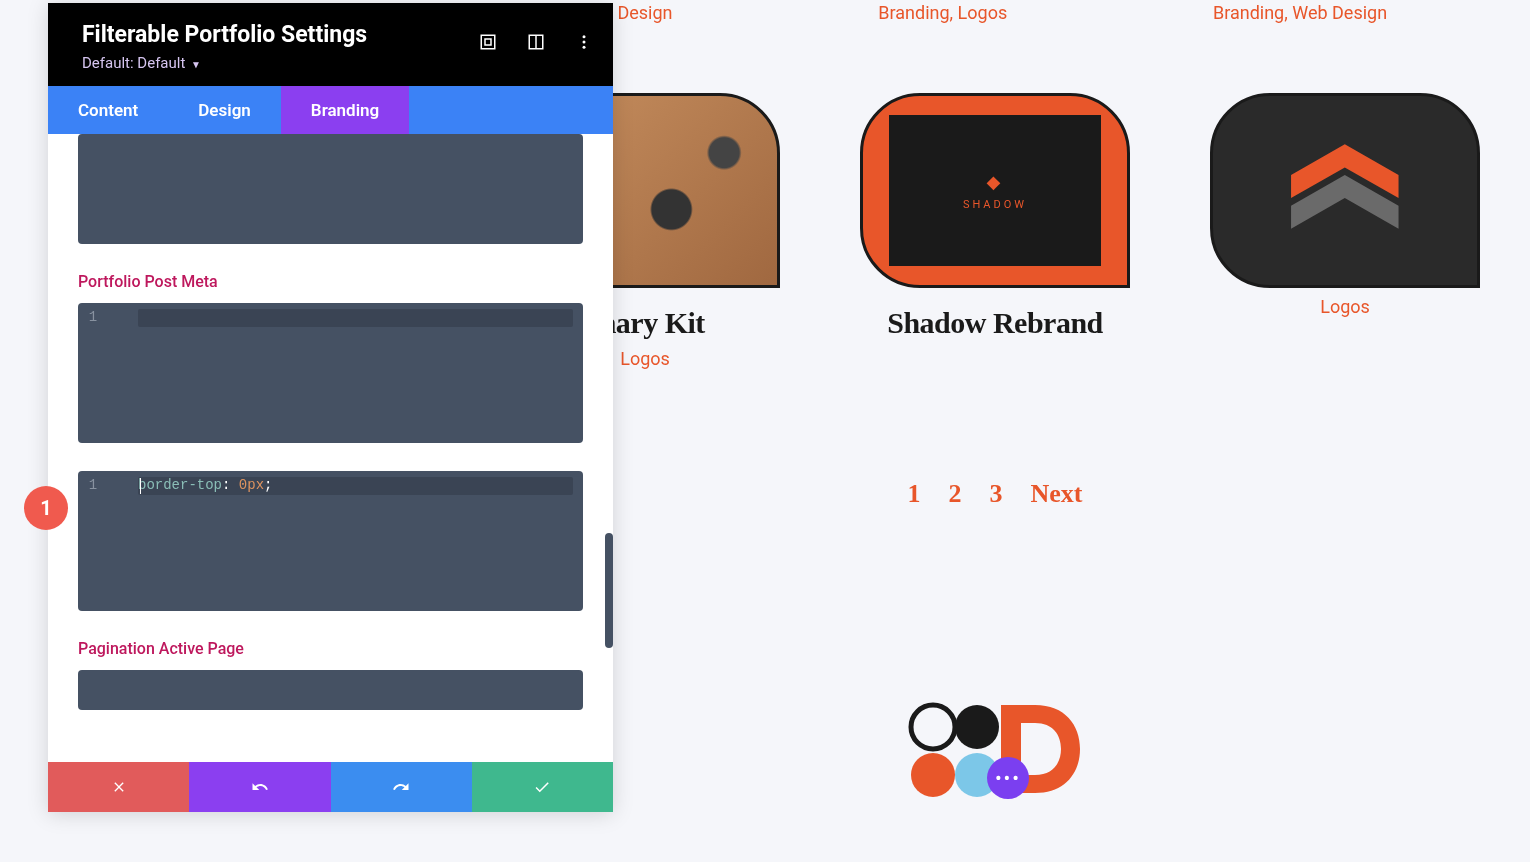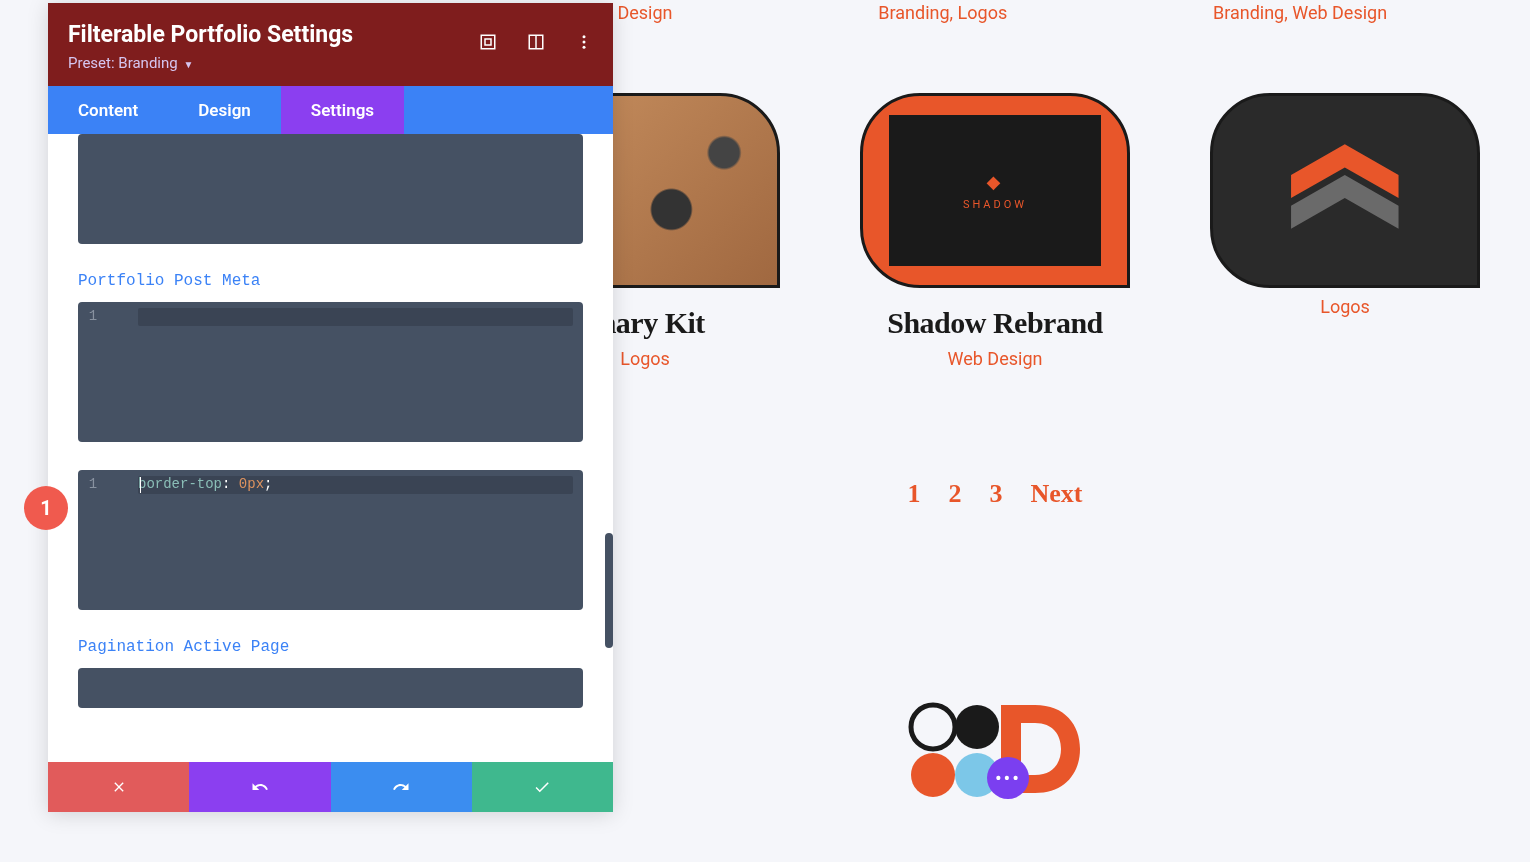--- a/index.html
+++ b/index.html
@@ -16,23 +16,23 @@
 .settings-panel {
   position: absolute;
   left: 48px;
   top: 3px;
   width: 565px;
   background: #fff;
   box-shadow: 0 2px 20px rgba(0,0,0,0.15);
   z-index: 10;
 }
 .panel-header {
-  background: #7f1d1d;
-  color: #fff;
-  padding: 18px 20px 14px;
+  background: #000000;
+  color: #fff;
+  padding: 18px 34px 14px;
 }
 .panel-title {
   font-size: 23px;
   font-weight: 700;
 }
 .panel-preset {
   font-size: 15px;
   margin-top: 6px;
   color: #d6c5f0;
   cursor: pointer;
@@ -83,24 +83,23 @@
 
 .code-block-empty {
   background: #455163;
   border-radius: 4px;
   height: 110px;
   margin-bottom: 28px;
 }
 
 .field-label {
   font-size: 16px;
-  color: #3b82f6;
+  color: #be185d;
   font-weight: 500;
   margin-bottom: 12px;
-  font-family: Liberation Mono, monospace;
 }
 
 .code-editor {
   background: #455163;
   border-radius: 4px;
   height: 140px;
   margin-bottom: 28px;
   position: relative;
   padding: 6px 0;
 }
@@ -333,21 +332,20 @@
       <div class="portfolio-meta">Logos</div>
     </div>
     <div class="portfolio-item">
       <div class="portfolio-thumb thumb-2">
         <div class="thumb-2-inner">
           <div class="diamond">◆</div>
           <div>SHADOW</div>
         </div>
       </div>
       <div class="portfolio-title">Shadow Rebrand</div>
-      <div class="portfolio-meta">Web Design</div>
     </div>
     <div class="portfolio-item">
       <div class="portfolio-thumb thumb-3">
         <svg viewBox="0 0 100 80">
           <path d="M15 30 L50 10 L85 30 L85 45 L50 25 L15 45 Z" fill="#e8562a"></path>
           <path d="M15 50 L50 30 L85 50 L85 65 L50 45 L15 65 Z" fill="#6a6a6a"></path>
         </svg>
       </div>
       <div class="portfolio-meta">Logos</div>
     </div>
@@ -371,21 +369,21 @@
     <div class="fab" style="left:50%; top:58px; margin-left:-8px;">
       <span>•••</span>
     </div>
   </div>
 </div>
 
 <div class="settings-panel">
   <div class="panel-header">
     <div class="panel-title">Filterable Portfolio Settings</div>
     <div class="panel-preset">
-      <span>Preset: Branding</span>
+      <span>Default: Default</span>
       <span class="caret">▼</span>
     </div>
     <div class="header-icons">
       <div class="header-icon">
         <svg viewBox="0 0 24 24" fill="none" stroke="currentColor" stroke-width="2">
             <rect x="3" y="3" width="18" height="18"></rect>
             <rect x="8" y="8" width="8" height="8"></rect>
           </svg>
       </div>
       <div class="header-icon">
@@ -400,21 +398,21 @@
             <circle cx="12" cy="12" r="2"></circle>
             <circle cx="12" cy="19" r="2"></circle>
           </svg>
       </div>
     </div>
   </div>
 
   <div class="tabs">
     <div class="tab">Content</div>
     <div class="tab">Design</div>
-    <div class="tab active">Settings</div>
+    <div class="tab active">Branding</div>
   </div>
 
   <div class="panel-body">
     <div class="code-block-empty"></div>
 
     <div class="field-label">Portfolio Post Meta</div>
     <div class="code-editor">
       <div class="code-line">
         <div class="line-number">1</div>
         <div class="line-content"></div>

